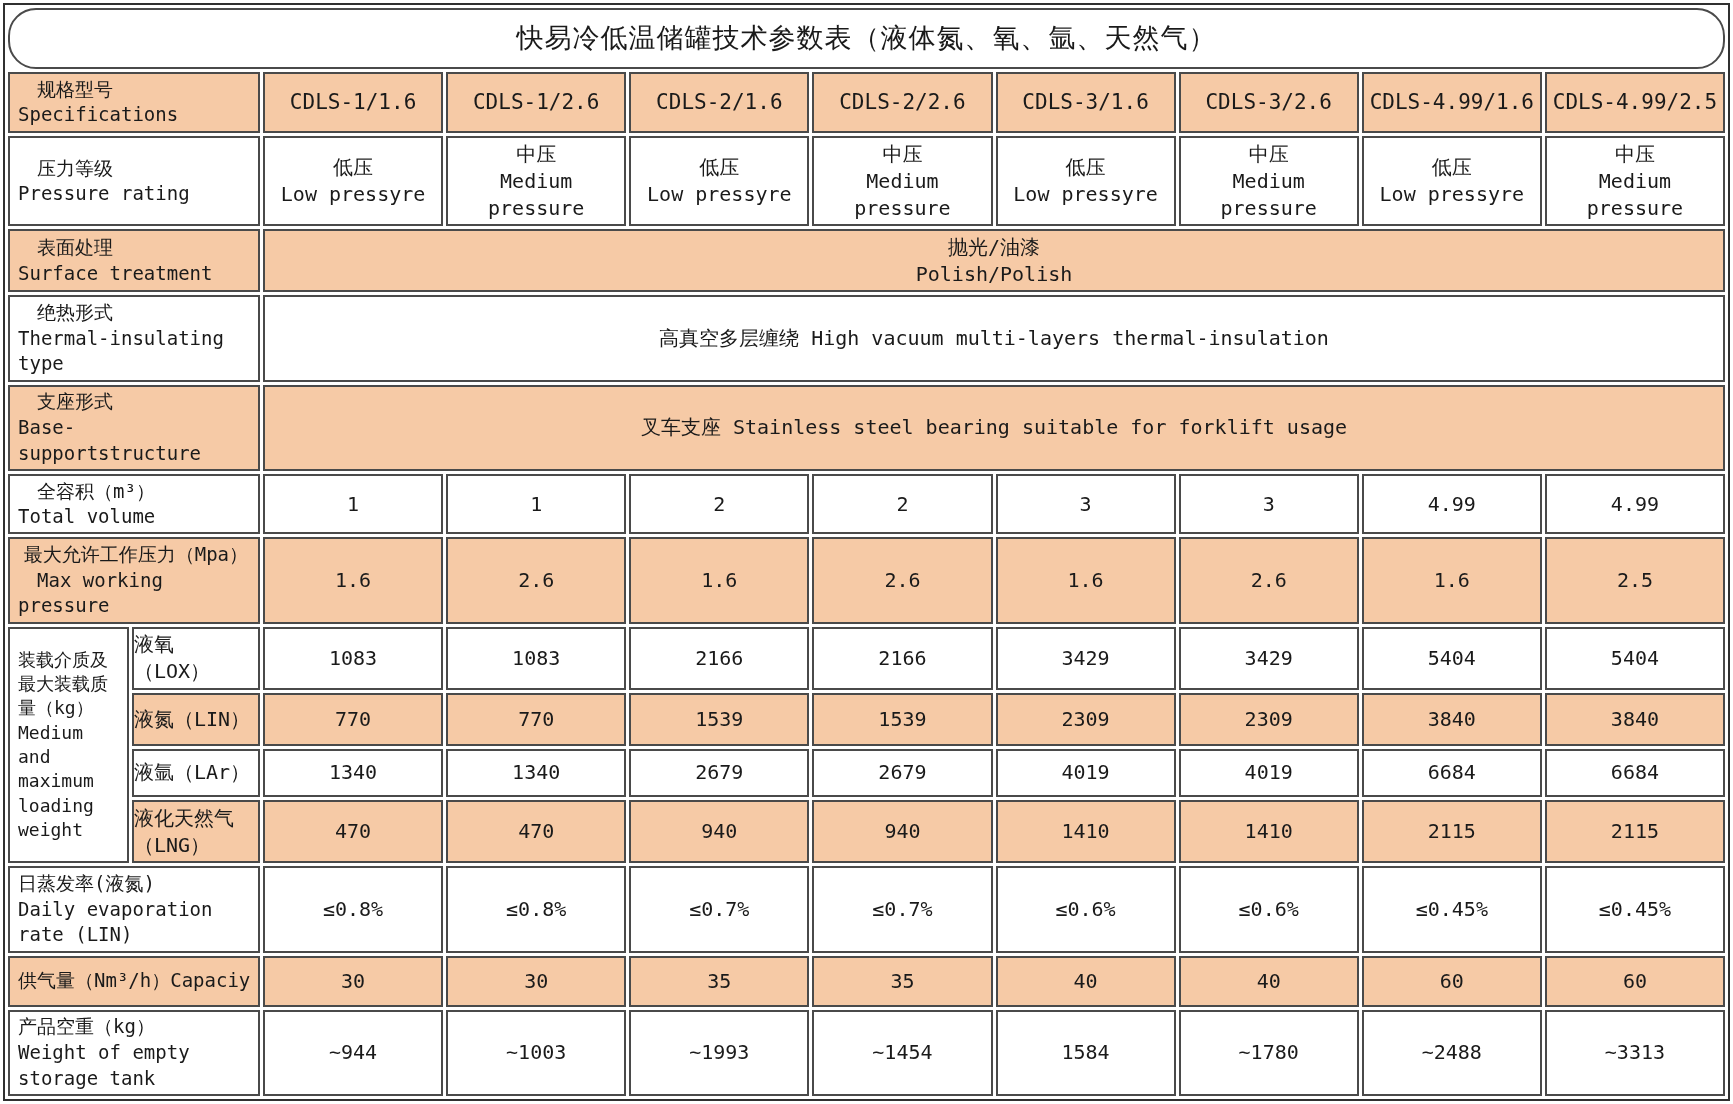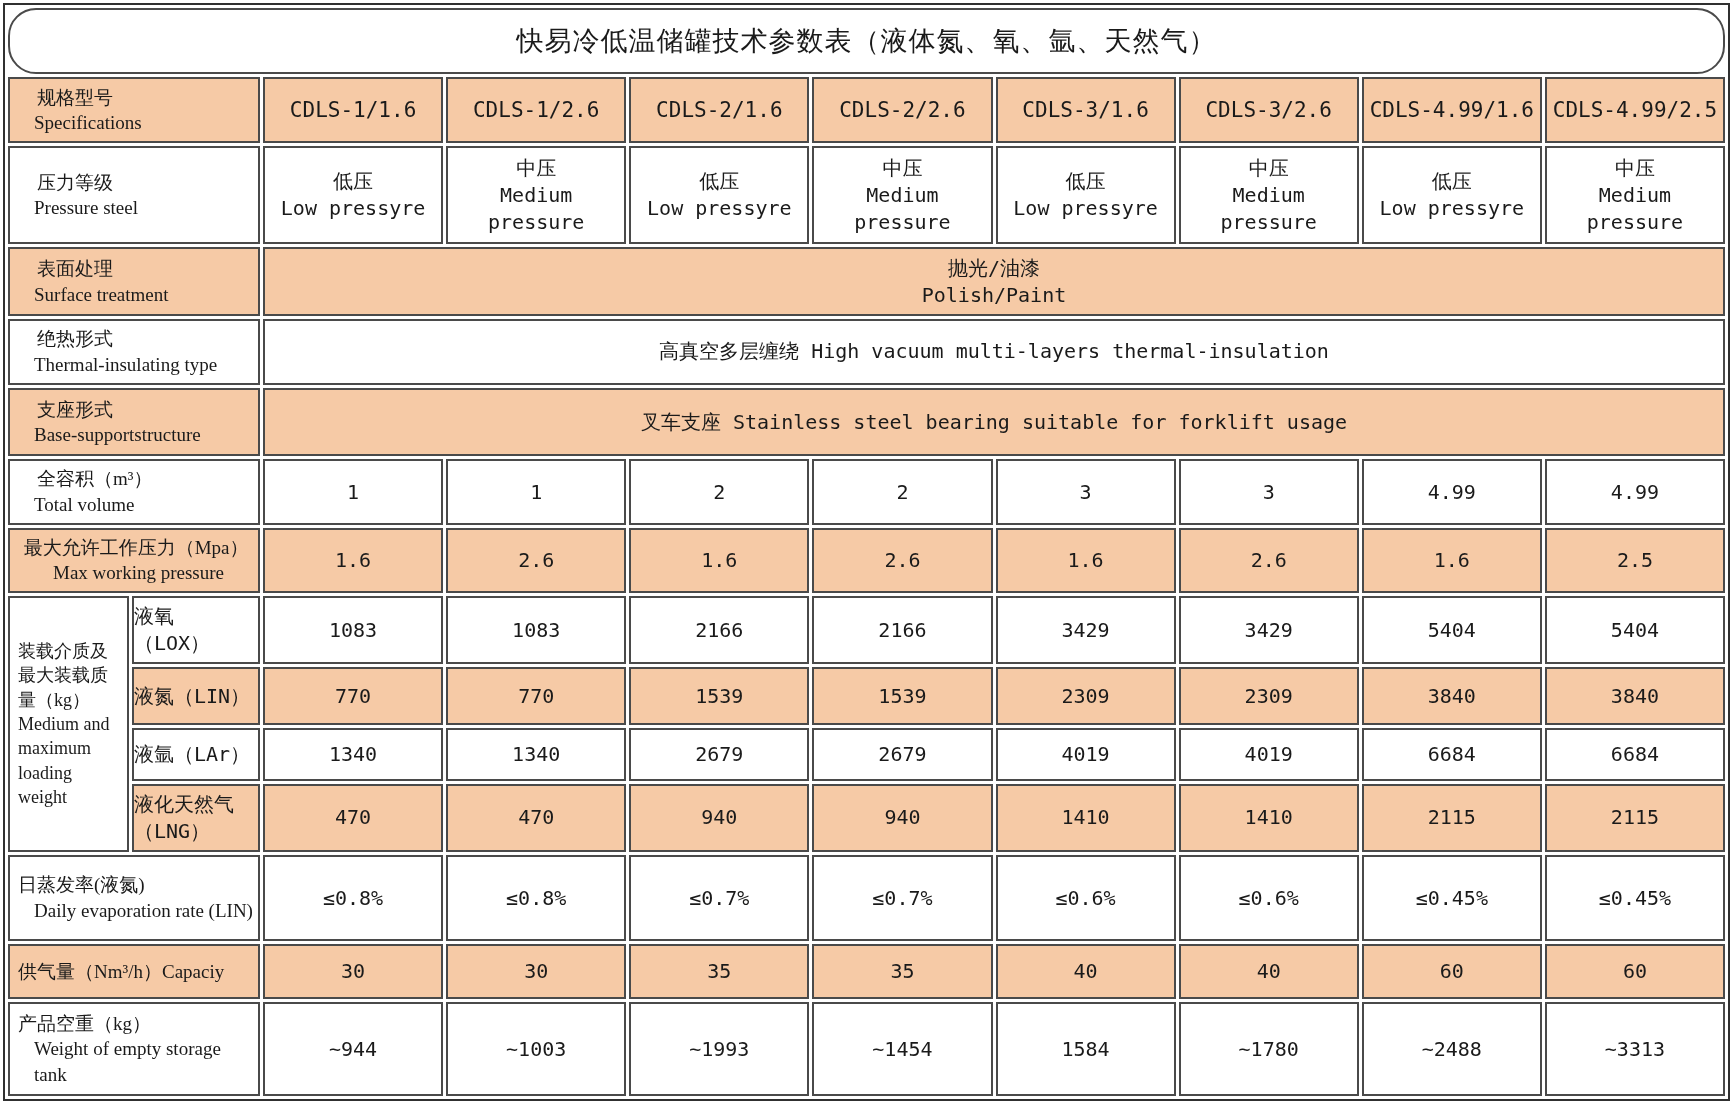--- a/index.html
+++ b/index.html
@@ -22,24 +22,24 @@
     vertical-align:middle;
     font-size:20px;
     line-height:1.35;
     overflow:hidden;
     padding:2px 4px;
     box-sizing:border-box;
     background:#ffffff;
   }
   td.peach{background:#F6CAA6;}
   .center{text-align:center;}
-  td.label{padding-left:8px;font-size:19px;font-family:Liberation Serif, serif;}
+  td.label{padding-left:8px;font-size:19px;}
   td.sublabel{padding-left:0;font-size:20px;}
   .zh{text-indent:1em;}
-  .en{text-indent:0;margin-left:16px;}
+  .en{text-indent:0;}
   td.title-cell{font-size:27px;text-align:center;letter-spacing:1px;border-radius:28px;}
   td.model{font-size:21px;margin-left:44px;}
 </style>
 </head>
 <body>
 
 <div class="frame">
 <table class="spec">
   <colgroup>
     <col style="width:121px">
@@ -70,21 +70,21 @@
     <td class="peach center model">CDLS-2/2.6</td>
     <td class="peach center model">CDLS-3/1.6</td>
     <td class="peach center model">CDLS-3/2.6</td>
     <td class="peach center model">CDLS-4.99/1.6</td>
     <td class="peach center model">CDLS-4.99/2.5</td>
   </tr>
 
   <tr style="height:70px">
     <td colspan="2" class="label">
       <div class="zh">压力等级</div>
-      <div class="en">Pressure steel</div>
+      <div class="en">Pressure rating</div>
     </td>
     <td class="center">
       <div>低压</div>
       <div>Low pressyre</div>
     </td>
     <td class="center">
       <div>中压</div>
       <div>Medium pressure</div>
     </td>
     <td class="center">
@@ -113,21 +113,21 @@
     </td>
   </tr>
 
   <tr style="height:56px">
     <td colspan="2" class="peach label">
       <div class="zh">表面处理</div>
       <div class="en">Surface treatment</div>
     </td>
     <td colspan="8" class="peach center">
       <div>抛光/油漆</div>
-      <div>Polish/Paint</div>
+      <div>Polish/Polish</div>
     </td>
   </tr>
 
   <tr style="height:60px">
     <td colspan="2" class="label">
       <div class="zh">绝热形式</div>
       <div class="en">Thermal-insulating type</div>
     </td>
     <td colspan="8" class="center">高真空多层缠绕  High vacuum multi-layers thermal-insulation</td>
   </tr>

